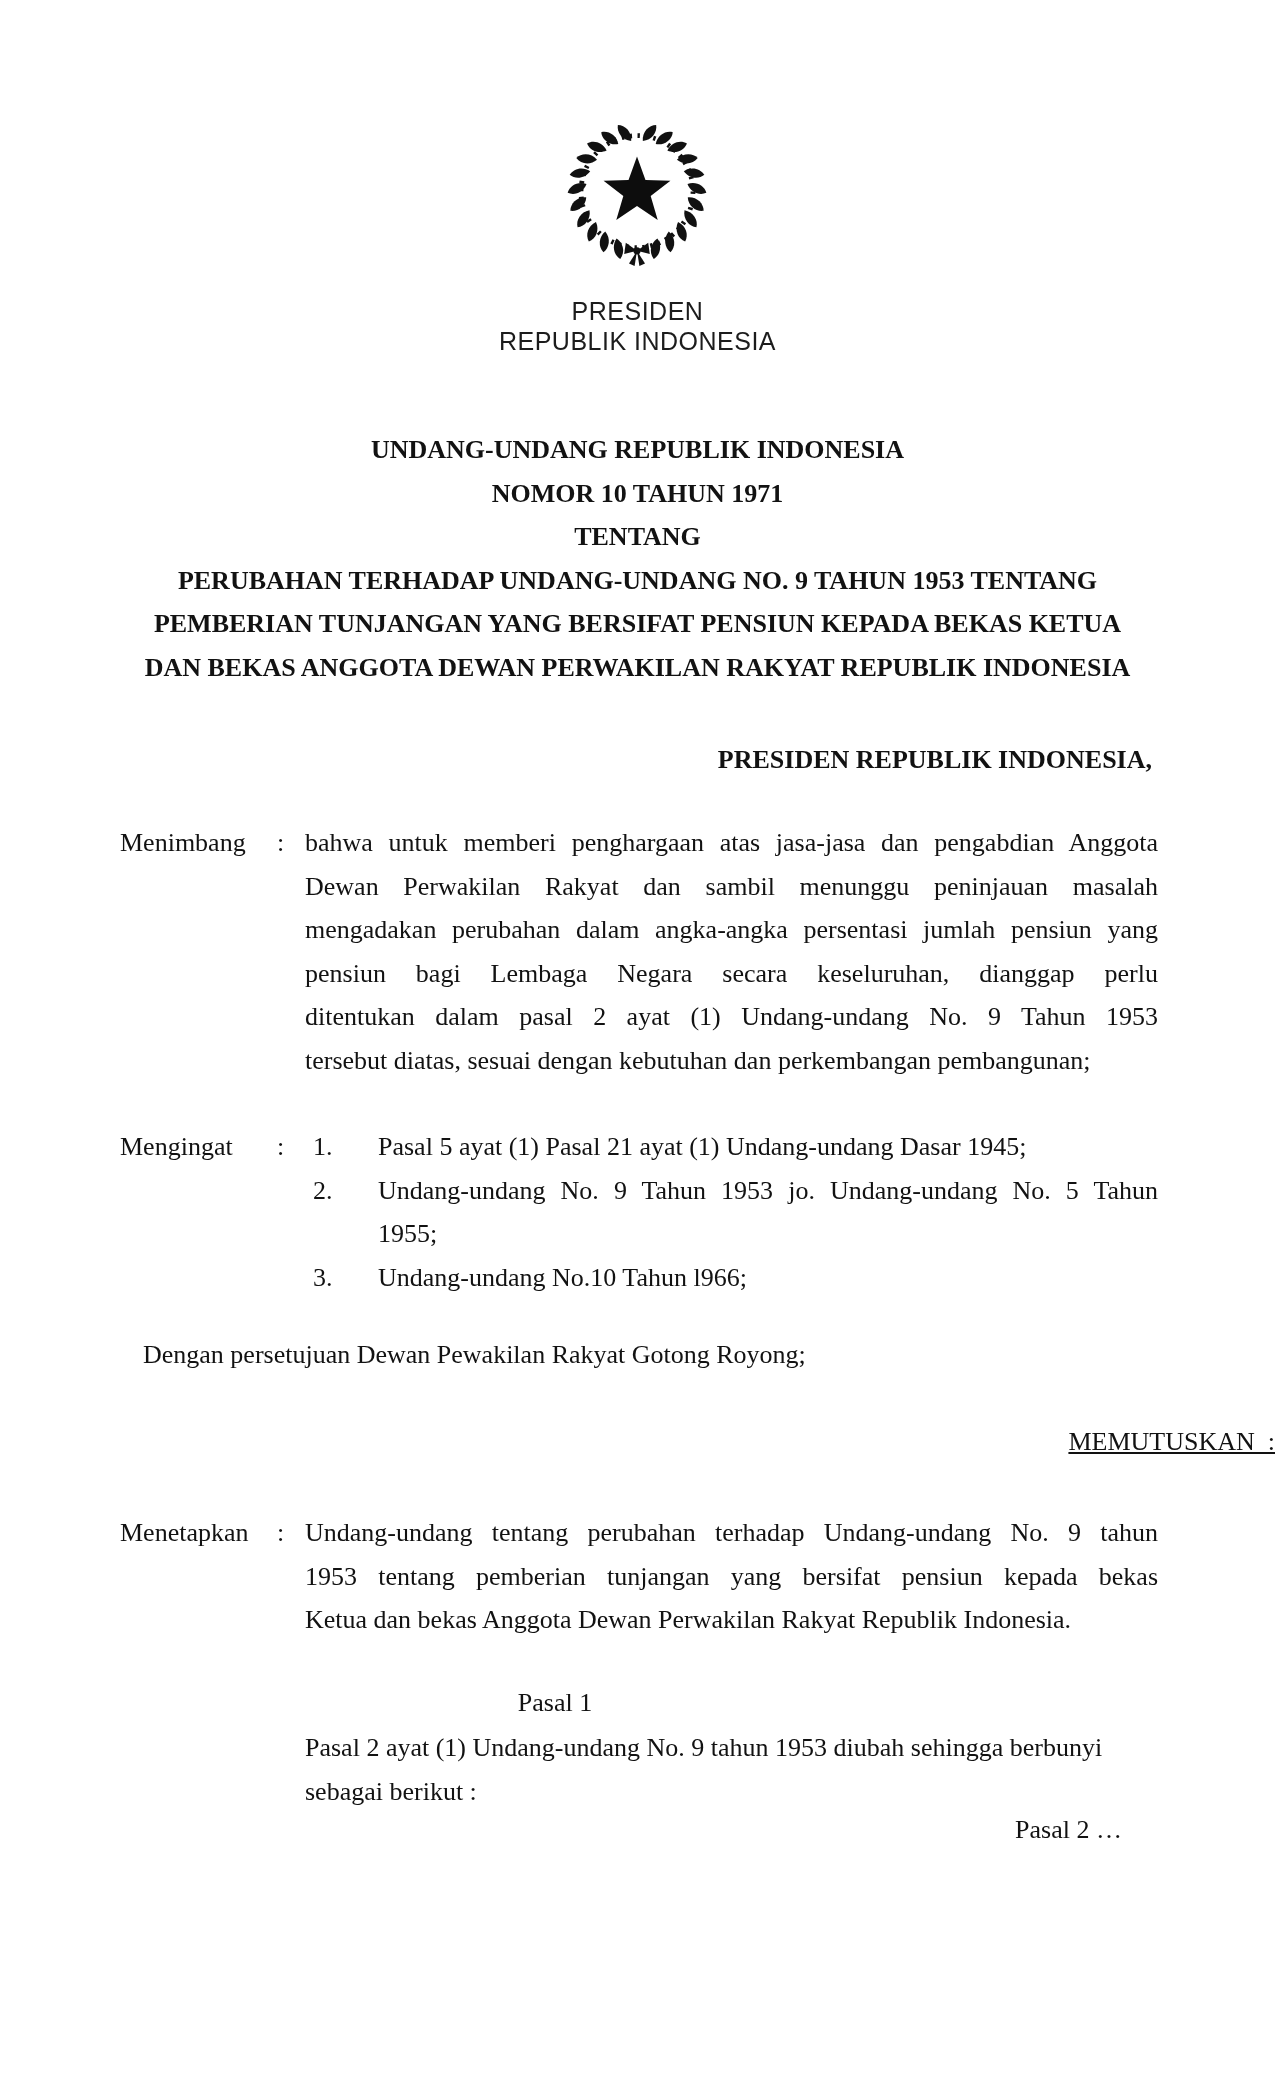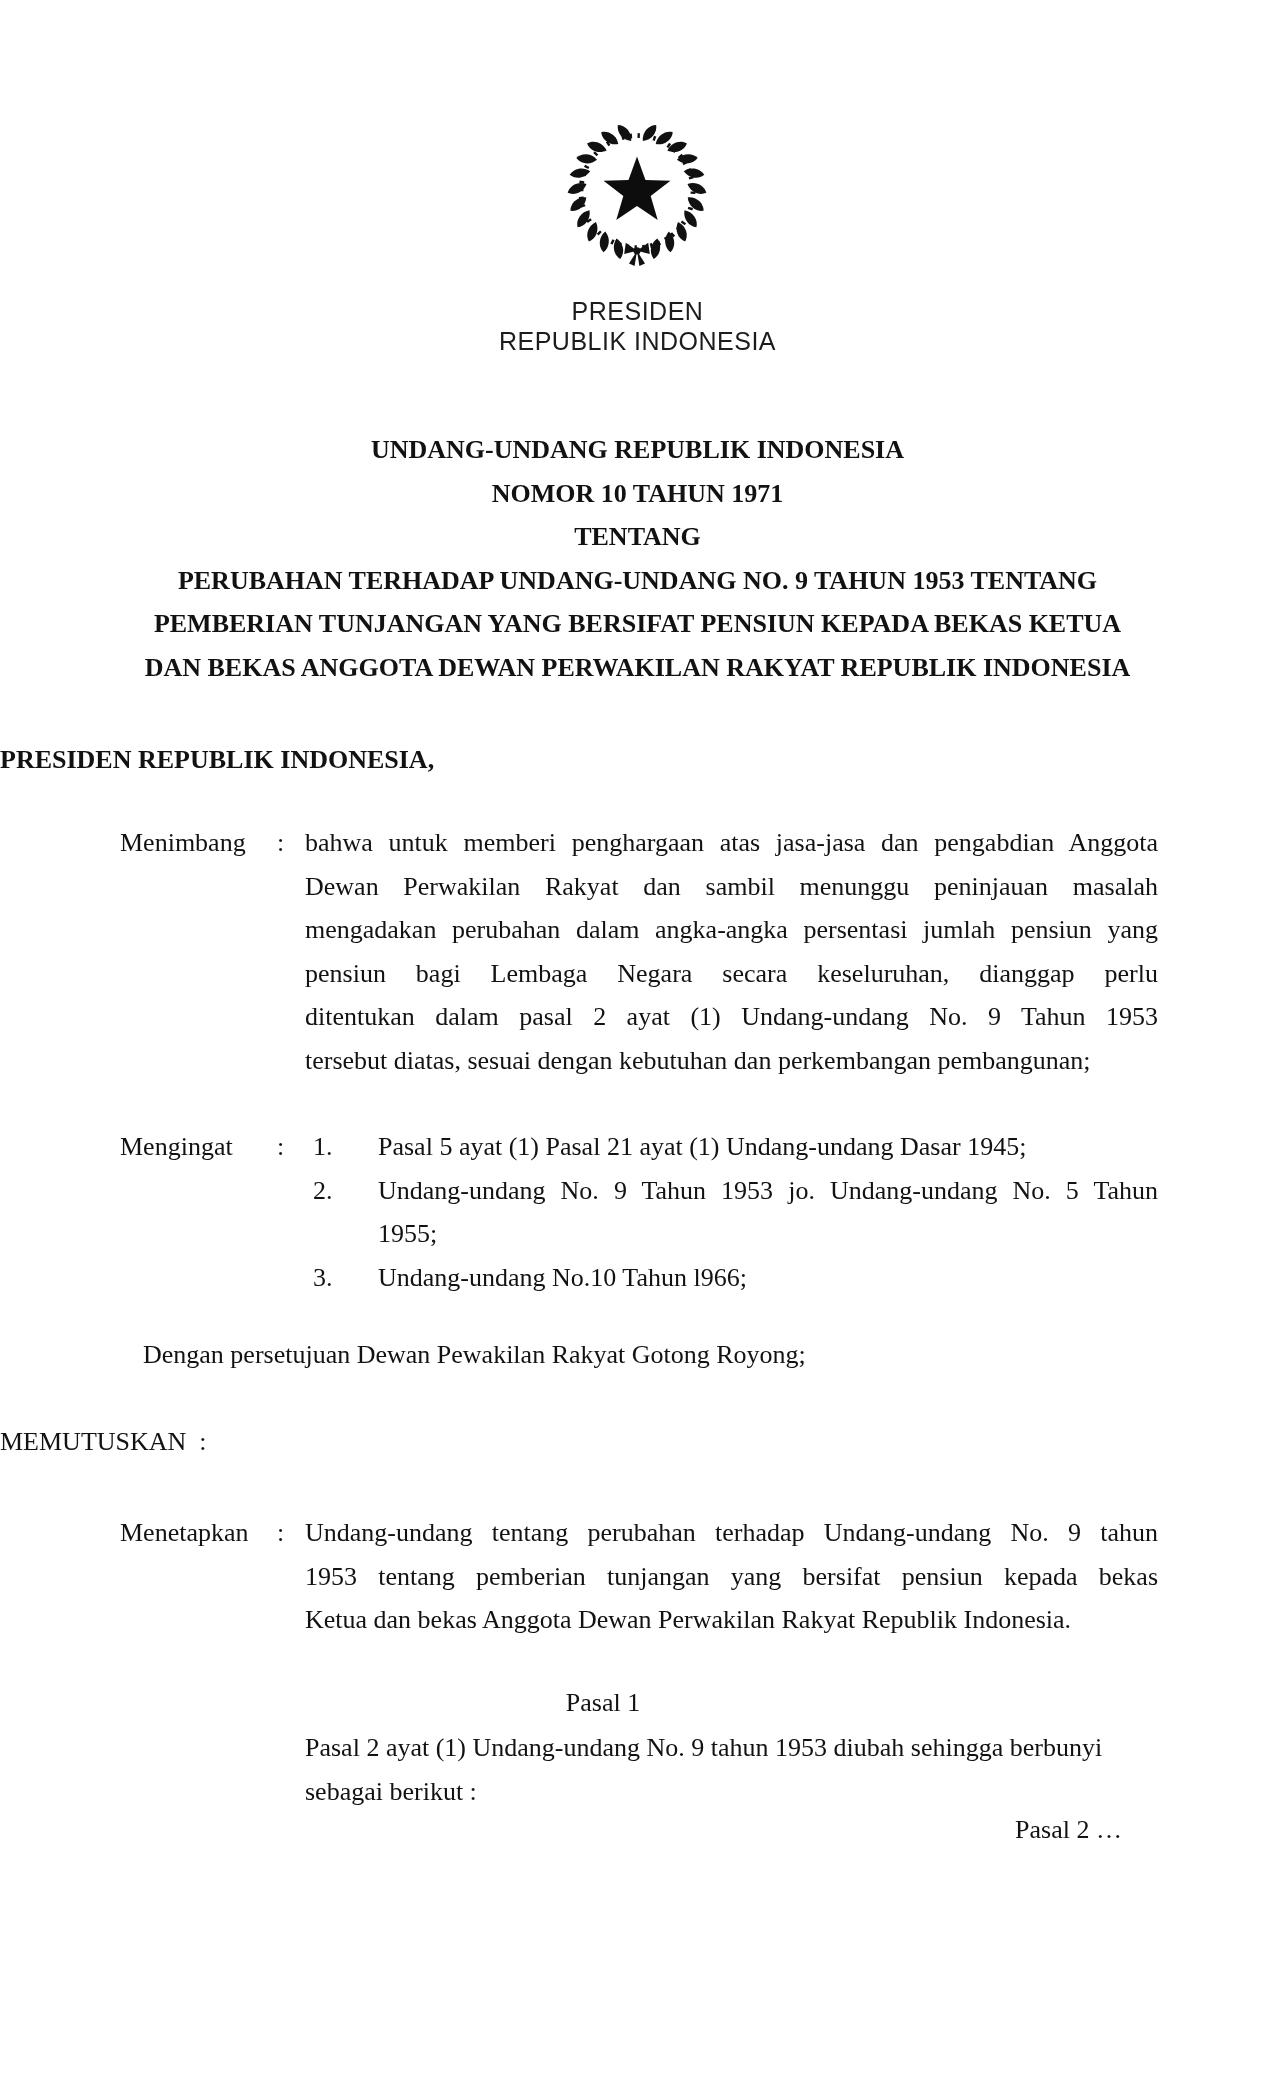--- a/index.html
+++ b/index.html
@@ -27,36 +27,36 @@
     letter-spacing:0.5px;
     color:#1c1c1c;
   }
   
   .doc-title{
     left:0;top:428px;width:1275px;
     text-align:center;font-weight:bold;
   }
   .salutation{
     left:0;top:738px;width:1152px;
-    text-align:left;font-weight:bold;
+    text-align:right;font-weight:bold;
   }
   
   .row{left:120px;width:1038px;display:flex;align-items:flex-start;}
   .row-label{width:157px;flex:none;}
   .row-colon{width:28px;flex:none;}
   .row-body{flex:1;min-width:0;}
   .jline{text-align:justify;text-align-last:justify;}
   .jline.natural{text-align:left;text-align-last:left;}
   
   .list-item{display:flex;align-items:flex-start;}
   .li-num{width:73px;flex:none;padding-left:8px;box-sizing:border-box;}
   .li-text{flex:1;min-width:0;}
   .agreement{left:120px;width:1038px;margin-left:23px;}
-  .decision{left:0;top:1420px;width:1275px;text-align:left;white-space:pre;}
-  .pasal-heading{left:0;top:1681px;width:1110px;text-align:center;padding-left:48px;}
+  .decision{left:0;top:1420px;width:1275px;text-align:right;white-space:pre;text-decoration:underline;}
+  .pasal-heading{left:0;top:1681px;width:1110px;text-align:center;}
   .pasal-body{left:305px;top:1726px;width:853px;}
   .catchword{left:120px;top:1808px;width:1002px;text-align:right;}
 </style>
 </head>
 <body>
 
 <div class="page">
 
   <svg class="abs seal" viewBox="0 0 200 200" aria-hidden="true">
     <defs>

